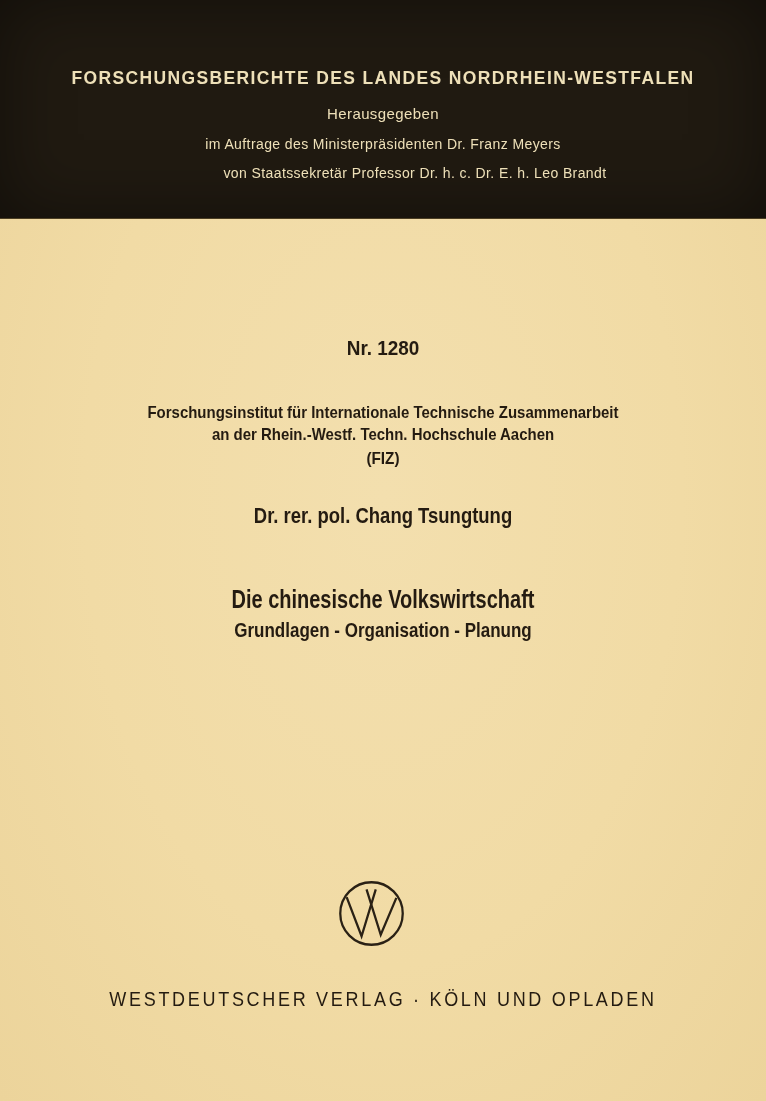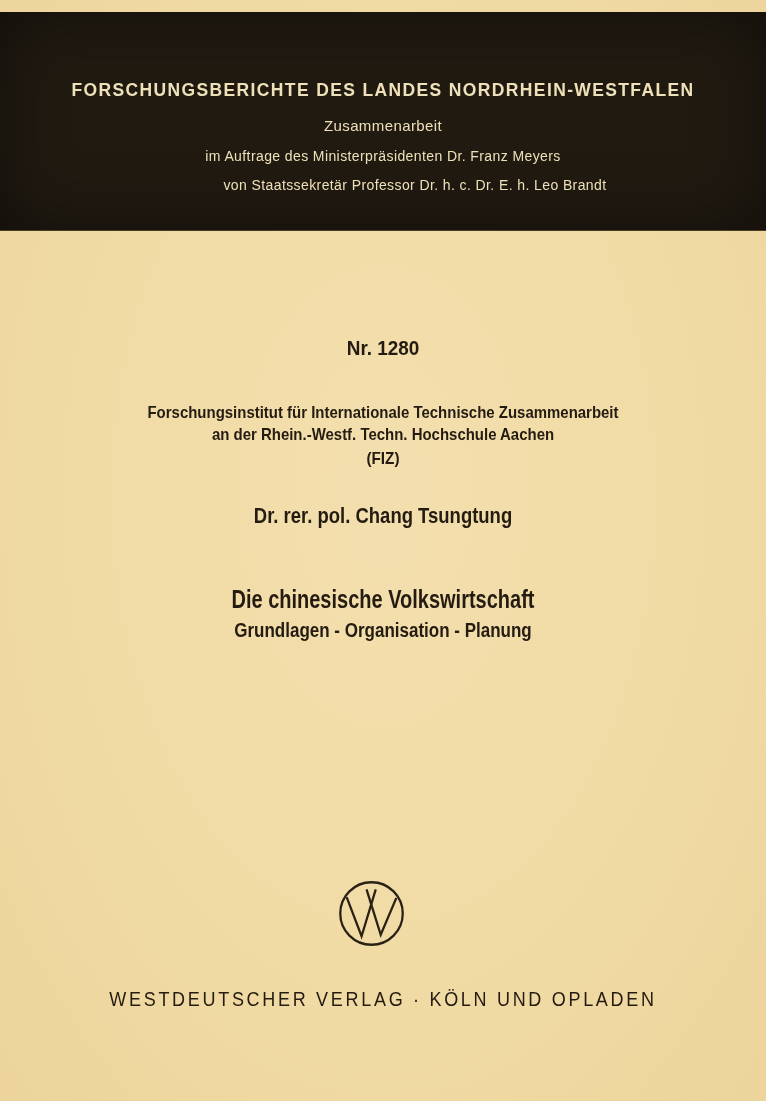--- a/index.html
+++ b/index.html
@@ -7,21 +7,21 @@
     position: relative;
     width: 766px;
     height: 1101px;
     margin: 0 auto;
     overflow: hidden;
     background: radial-gradient(ellipse at 50% 45%, #f3dfae 0%, #f1dba5 55%, #ecd49b 100%);
     font-family: "Liberation Sans", sans-serif;
   }
   .header-block {
     position: absolute;
-    top: 12px; left: 0; right: 0;
+    top: 0; left: 0; right: 0;
     height: 218px;
     background: #201a11;
     box-shadow: inset 0 0 70px rgba(0,0,0,0.45);
     border-bottom: 1px solid #4a3d22;
     padding-left: 41px;
   }
   .line {
     position: absolute;
     left: 0;
     width: 100%;
@@ -114,21 +114,21 @@
     transform: scaleX(0.9);
   }
 </style>
 </head>
 <body>
 
 <div class="page">
 
   <div class="header-block">
     <div class="line header-text series-title">FORSCHUNGSBERICHTE DES LANDES NORDRHEIN-WESTFALEN</div>
-    <div class="line header-text edited-label">Zusammenarbeit</div>
+    <div class="line header-text edited-label">Herausgegeben</div>
     <div class="line header-text commission-line">im Auftrage des Ministerpräsidenten Dr. Franz Meyers</div>
     <div class="line header-text editor-line">von Staatssekretär Professor Dr. h. c. Dr. E. h. Leo Brandt</div>
   </div>
 
   <div class="line body-text issue-number">Nr. 1280</div>
 
   <div class="line body-text institute-block">
     <div>Forschungsinstitut für Internationale Technische Zusammenarbeit</div>
     <div>an der Rhein.-Westf. Techn. Hochschule Aachen</div>
   </div>

